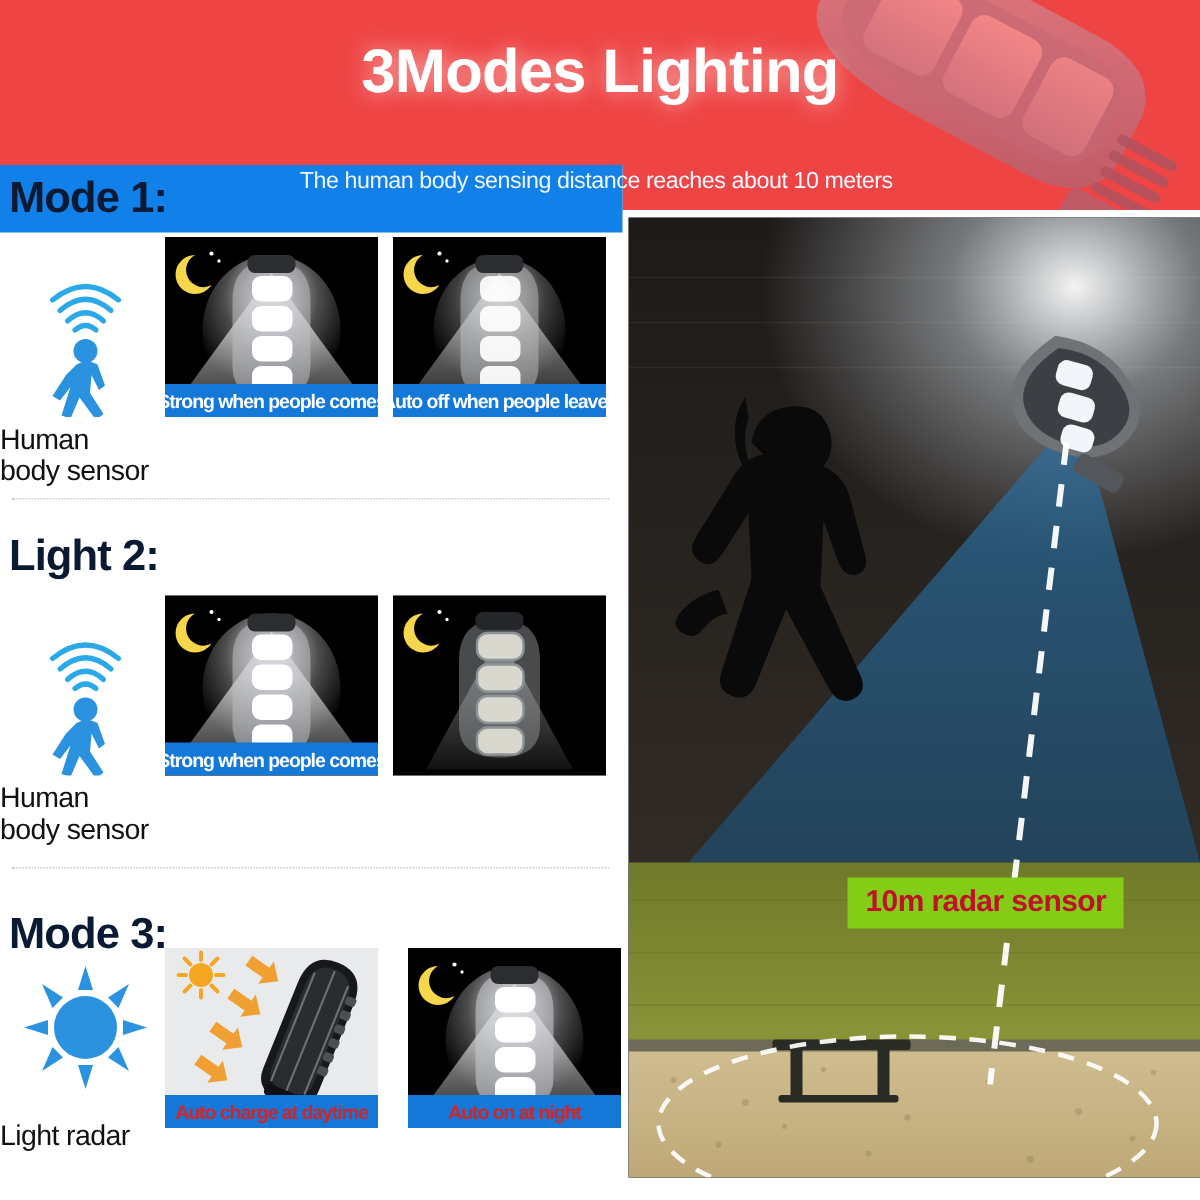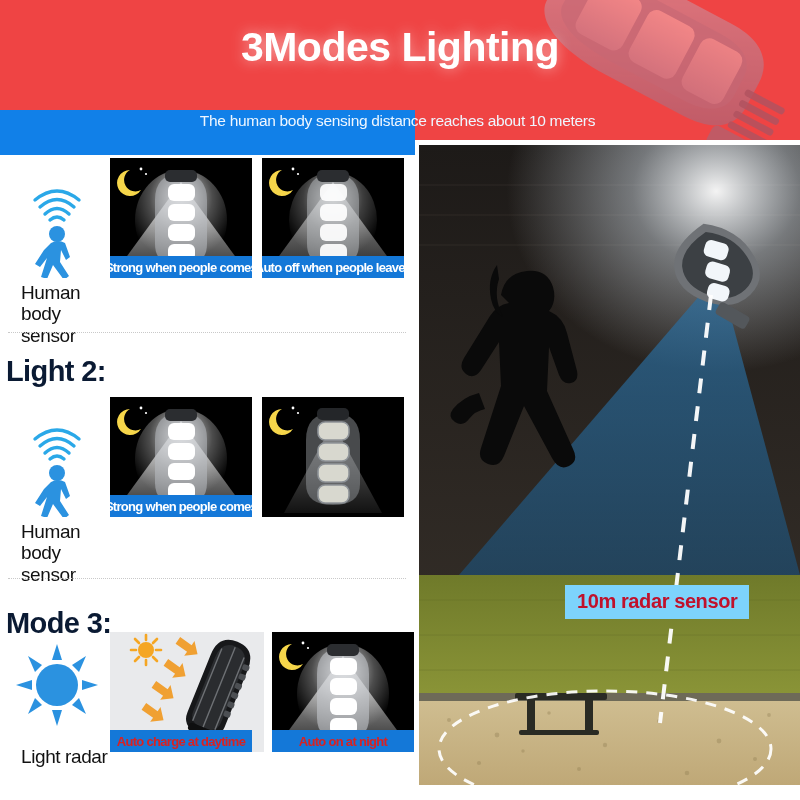--- a/index.html
+++ b/index.html
@@ -21,36 +21,36 @@
   
   .left{position:absolute;left:0;top:110px;width:415px;height:690px;background:#fff;}
 
   .mode-block{position:absolute;left:0;width:415px;}
   .mode-title{position:absolute;left:6px;font-size:29px;font-weight:bold;
               color:#0a1a33;letter-spacing:-.6px;line-height:1;z-index:5;}
   .blue-band{position:absolute;left:0;top:0;width:415px;height:45px;background:#1180e8;}
 
   .sensor-col{position:absolute;left:0;width:108px;text-align:center;}
   .sensor-label{font-size:19px;color:#111;line-height:1.12;letter-spacing:-.4px;
-                text-align:left;padding-left:21px;}
+                text-align:left;padding-left:0;}
 
   .thumb{position:absolute;width:142px;height:120px;background:#000;overflow:hidden;}
-  .thumb.gray{background:#e9eaec;padding-left:12px;}
+  .thumb.gray{background:#e9eaec;}
   .thumb-cap{position:absolute;left:0;bottom:0;width:142px;height:22px;
              background:#1478d8;color:#fff;font-size:13px;font-weight:bold;
              letter-spacing:-.7px;display:flex;align-items:center;
              justify-content:center;white-space:nowrap;overflow:hidden;}
   .thumb-cap.red{color:#d92222;}
   .divider{position:absolute;left:8px;width:398px;height:0;
            border-top:1px dotted #c9c9c9;}
 
   
   .photo{position:absolute;left:419px;top:145px;width:381px;height:640px;
          overflow:hidden;background:#0d0d0e;}
-  .badge{position:absolute;left:146px;top:440px;background:#7dd3fc;
+  .badge{position:absolute;left:146px;top:440px;background:#84cc16;
          padding:5px 12px 6px 12px;font-size:20px;font-weight:bold;
          color:#c0112b;letter-spacing:-.4px;white-space:nowrap;z-index:9;}
 </style>
 </head>
 <body>
 
 <div class="page">
 
   <div class="header">
     <svg class="header-lamp" viewBox="0 0 320 175">
@@ -104,20 +104,21 @@
         <linearGradient id="body" x1="0" y1="0" x2="1" y2="0">
           <stop offset="0" stop-color="#6e7073"></stop>
           <stop offset="50%" stop-color="#cfd2d6"></stop>
           <stop offset="100%" stop-color="#6e7073"></stop>
         </linearGradient>
       </defs>
     </svg>
 
     <div class="mode-block" style="top:0;height:228px;">
       <div class="blue-band"></div>
+      <div class="mode-title" style="top:8px;">Mode 1:</div>
 
       <div class="sensor-col" style="top:48px;">
         <svg width="96" height="120" viewBox="0 0 96 120" style="margin-left:6px">
           <g fill="none" stroke="#2aa8e8" stroke-width="3.4" stroke-linecap="round">
             <path d="M26 42 Q48 24 70 42"></path>
             <path d="M31 49 Q48 34 65 49"></path>
             <path d="M36 56 Q48 45 60 56"></path>
             <path d="M41 62 Q48 56 55 62"></path>
           </g>
           <g fill="#2b92e0">

